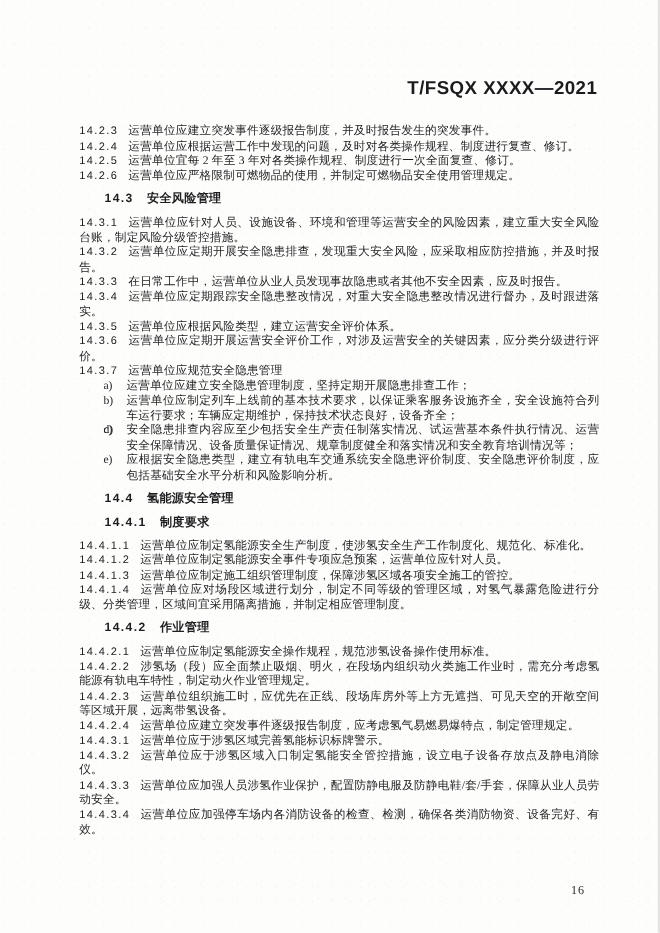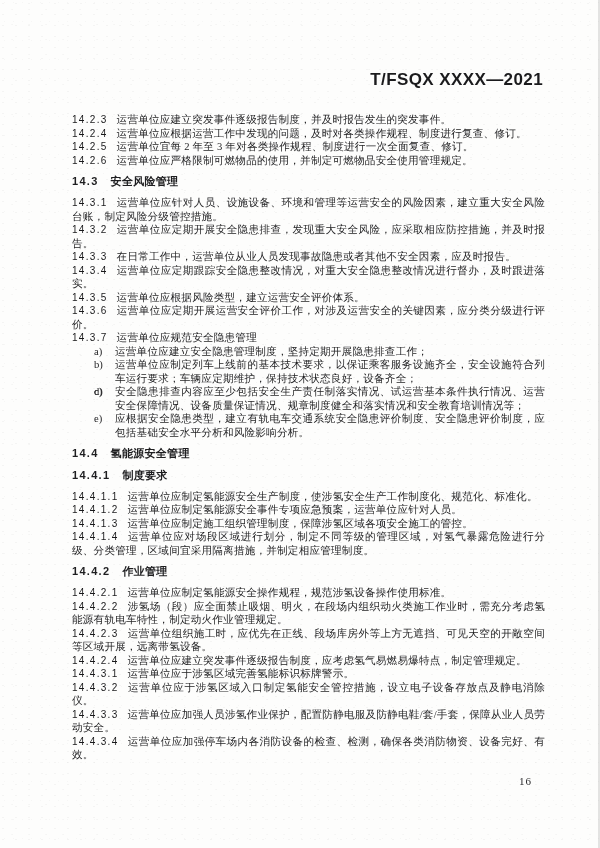--- a/index.html
+++ b/index.html
@@ -72,36 +72,37 @@
     font-weight: bold;
     font-size: 11px;
     margin: 8px 0 7.5px 0;
     letter-spacing: 0.3px;
   }
   p.heading .num {
     display: inline-block;
     letter-spacing: 1.3px;
     margin-right: 12px;
     font-weight: bold;
+    margin-left: 23px;
   }
   p.item {
     position: relative;
     padding-left: 43px;
   }
   p.item .num {
     position: absolute;
     left: 22px;
     top: 0;
     font-family: "Liberation Serif", serif;
     font-size: 10.6px;
     letter-spacing: 0;
   }
   .page-number {
     position: absolute;
-    top: 775px;
+    top: 804px;
     right: 68px;
     font-size: 11px;
     letter-spacing: 1px;
     color: #2a2a2c;
     font-family: "Liberation Serif", serif;
   }
 </style>
 </head>
 <body>
 

